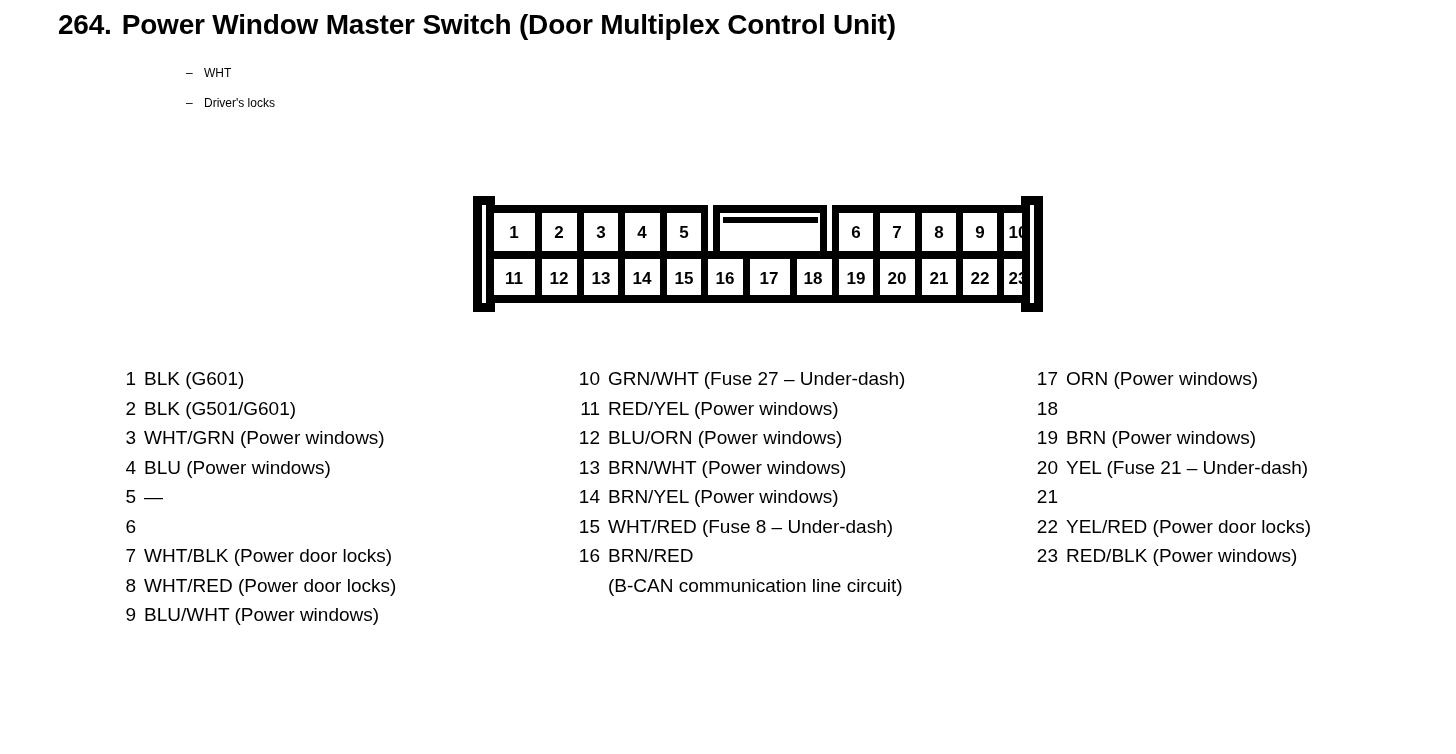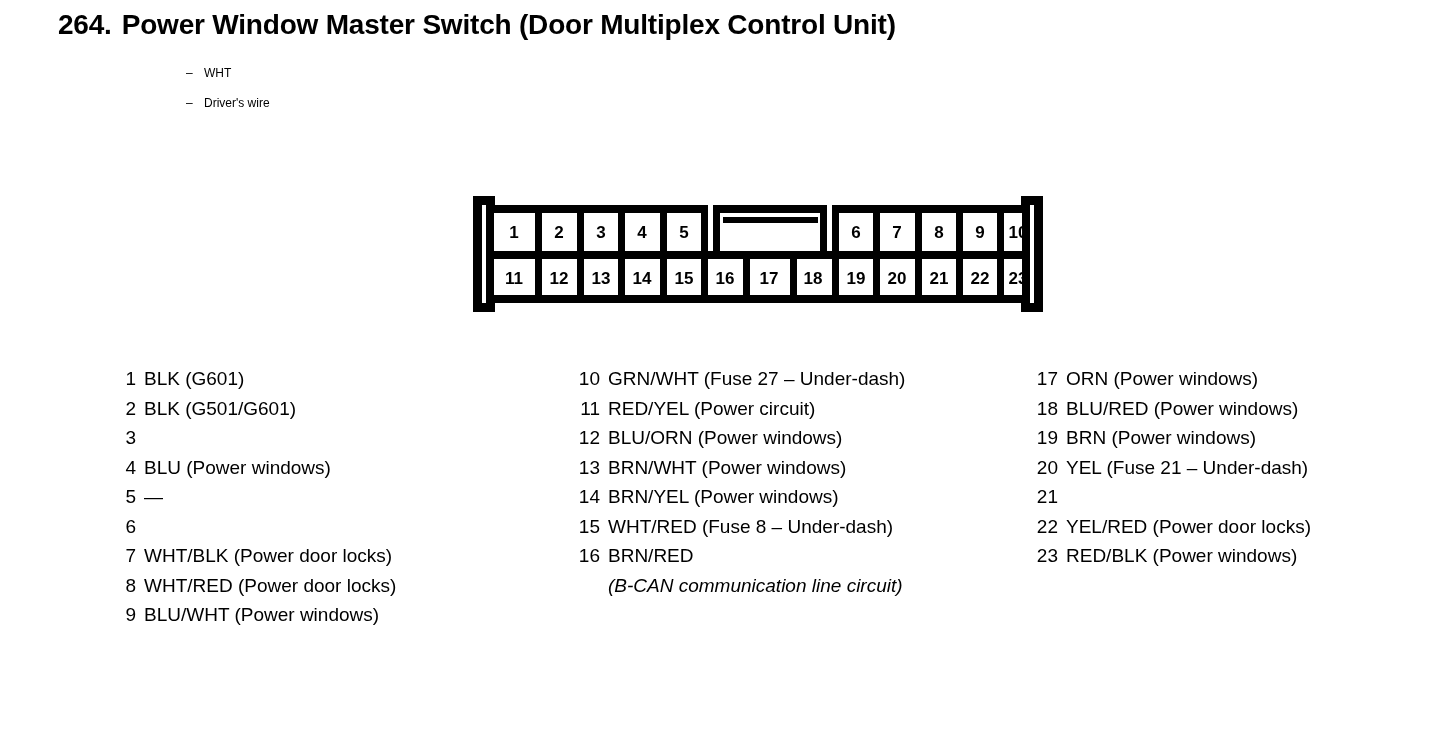--- a/index.html
+++ b/index.html
@@ -82,34 +82,33 @@
   #legend-col-1 .legend-num { width: 14px; }
   #legend-col-2 .legend-num { width: 22px; }
   #legend-col-3 .legend-num { width: 22px; }
   .legend-desc {
     margin-left: 8px;
     flex: 0 0 auto;
   }
   .legend-cont {
     margin-left: 30px;
     white-space: nowrap;
-    font-style: italic;
   }
   #legend-col-2 .legend-cont { margin-left: 30px; }
 </style>
 </head>
 <body>
 
 <div id="heading">
   <span class="hnum">264.</span><span>Power Window Master Switch (Door Multiplex Control Unit)</span>
 </div>
 
 <div id="subtitles">
   <div class="sub-line"><span class="dash">–</span><span>WHT</span></div>
-  <div class="sub-line"><span class="dash">–</span><span>Driver's wire</span></div>
+  <div class="sub-line"><span class="dash">–</span><span>Driver's locks</span></div>
 </div>
 
 <div id="connector">
   <svg width="570" height="116" viewBox="0 0 570 116" xmlns="http://www.w3.org/2000/svg">
 
     <g fill="#000000">
 
       <rect x="0" y="0" width="9" height="116"></rect>
 
       <rect x="0" y="0" width="22" height="9"></rect>
@@ -208,20 +207,21 @@
   <div class="legend-row">
       <span class="legend-num">1</span>
       <span class="legend-desc">BLK (G601)</span>
     </div>
   <div class="legend-row">
       <span class="legend-num">2</span>
       <span class="legend-desc">BLK (G501/G601)</span>
     </div>
   <div class="legend-row">
       <span class="legend-num">3</span>
+      <span class="legend-desc">WHT/GRN (Power windows)</span>
     </div>
   <div class="legend-row">
       <span class="legend-num">4</span>
       <span class="legend-desc">BLU (Power windows)</span>
     </div>
   <div class="legend-row">
       <span class="legend-num">5</span>
       <span class="legend-desc">—</span>
     </div>
   <div class="legend-row">
@@ -241,21 +241,21 @@
     </div>
 </div>
 
 <div class="legend-col" id="legend-col-2">
   <div class="legend-row">
       <span class="legend-num">10</span>
       <span class="legend-desc">GRN/WHT (Fuse 27 – Under-dash)</span>
     </div>
   <div class="legend-row">
       <span class="legend-num">11</span>
-      <span class="legend-desc">RED/YEL (Power circuit)</span>
+      <span class="legend-desc">RED/YEL (Power windows)</span>
     </div>
   <div class="legend-row">
       <span class="legend-num">12</span>
       <span class="legend-desc">BLU/ORN (Power windows)</span>
     </div>
   <div class="legend-row">
       <span class="legend-num">13</span>
       <span class="legend-desc">BRN/WHT (Power windows)</span>
     </div>
   <div class="legend-row">
@@ -273,21 +273,20 @@
   <div class="legend-cont">(B-CAN communication line circuit)</div>
 </div>
 
 <div class="legend-col" id="legend-col-3">
   <div class="legend-row">
       <span class="legend-num">17</span>
       <span class="legend-desc">ORN (Power windows)</span>
     </div>
   <div class="legend-row">
       <span class="legend-num">18</span>
-      <span class="legend-desc">BLU/RED (Power windows)</span>
     </div>
   <div class="legend-row">
       <span class="legend-num">19</span>
       <span class="legend-desc">BRN (Power windows)</span>
     </div>
   <div class="legend-row">
       <span class="legend-num">20</span>
       <span class="legend-desc">YEL (Fuse 21 – Under-dash)</span>
     </div>
   <div class="legend-row">

